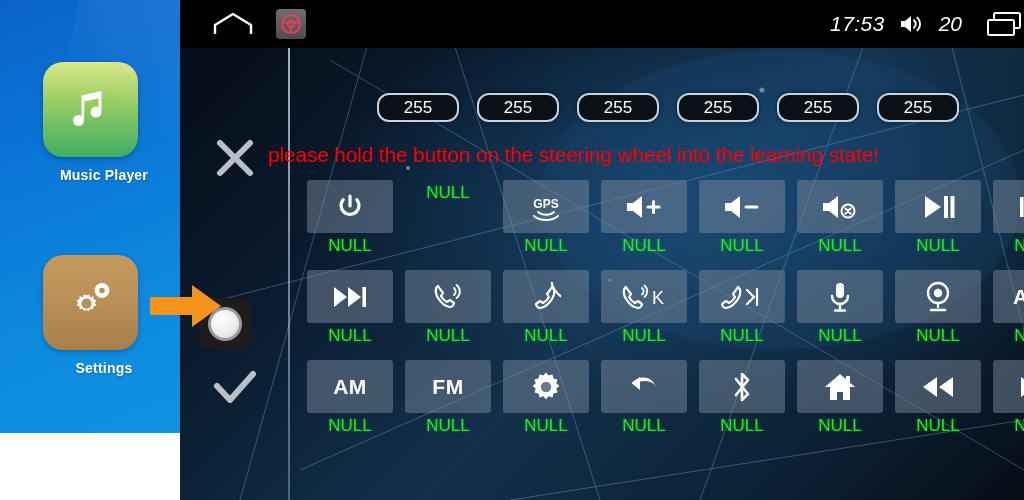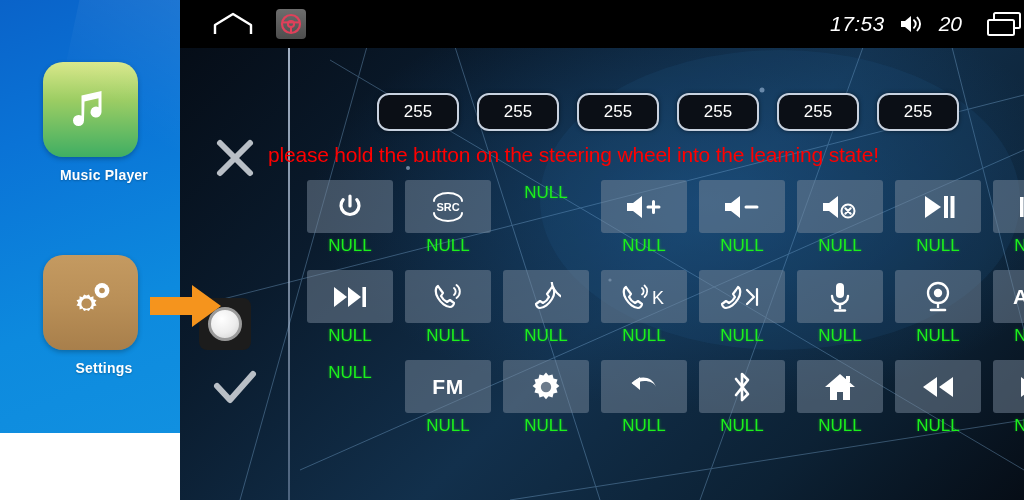--- a/index.html
+++ b/index.html
@@ -74,21 +74,21 @@
   }
   #rec-knob i {
     display:block; width:34px; height:34px; border-radius:50%;
     background:radial-gradient(circle at 38% 32%, #fff 0%, #ededed 55%, #cfcfcf 100%);
     border:3px solid #9a9a9a;
   }
 
   
   #chips { position:absolute; top:93px; left:197px; display:flex; gap:18px; z-index:10; }
   .chip {
-    width:82px; height:38px; border-radius:12px;
+    width:82px; height:29px; border-radius:12px;
     background:#0b0f16; border:2px solid #c8d2e0;
     color:#fff; font-size:17px; display:flex; align-items:center; justify-content:center;
     box-shadow:0 0 4px rgba(0,0,0,.5);
   }
 
   
   #warning {
     position:absolute; top:143px; left:88px; width:760px; z-index:10;
     color:#ff0000; font-size:21px; white-space:nowrap; letter-spacing:-.2px;
   }
@@ -253,31 +253,31 @@
           <div class="key-btn">
             <svg width="28" height="28" viewBox="0 0 28 28">
               <path d="M14 3 V13" stroke="#fff" stroke-width="3.2" stroke-linecap="round"></path>
               <path d="M7.2 6.6 a9 9 0 1 0 13.6 0" fill="none" stroke="#fff" stroke-width="3.2" stroke-linecap="round"></path>
             </svg>
           </div>
           <div class="key-lab">NULL</div>
         </div>
 
         <div class="key">
-          <div class="key-btn">
-            <svg width="40" height="30" viewBox="0 0 40 30">
-              <path d="M6 9 a14 8 0 0 1 28 0" fill="none" stroke="#fff" stroke-width="2" stroke-linecap="round"></path>
-              <path d="M6 21 a14 8 0 0 0 28 0" fill="none" stroke="#fff" stroke-width="2" stroke-linecap="round"></path>
-              <text x="20" y="19" font-family="Liberation Sans, sans-serif" font-size="11" font-weight="bold" fill="#fff" text-anchor="middle">SRC</text>
-            </svg>
-          </div>
-          <div class="key-lab">NULL</div>
-        </div>
-
-        <div class="key">
+          <div class="key-lab">NULL</div>
+        </div>
+
+        <div class="key">
+          <div class="key-btn">
+            <svg width="40" height="32" viewBox="0 0 40 32">
+              <text x="20" y="17" font-family="Liberation Sans, sans-serif" font-size="12" font-weight="bold" fill="#fff" text-anchor="middle">GPS</text>
+              <path d="M12 21 a10 7 0 0 0 16 0" fill="none" stroke="#fff" stroke-width="2" stroke-linecap="round"></path>
+              <path d="M8 25 a15 10 0 0 0 24 0" fill="none" stroke="#fff" stroke-width="2" stroke-linecap="round"></path>
+            </svg>
+          </div>
           <div class="key-lab">NULL</div>
         </div>
 
         <div class="key">
           <div class="key-btn">
             <svg width="40" height="26" viewBox="0 0 40 26">
               <path d="M3 9 h6 L18 2 v22 L9 17 H3 z" fill="#fff"></path>
               <path d="M24 13 h11 M29.5 7.5 v11" stroke="#fff" stroke-width="3" stroke-linecap="round"></path>
             </svg>
           </div>
@@ -413,20 +413,23 @@
           <div class="key-btn">
             <span class="key-txt">AUX</span>
           </div>
           <div class="key-lab">NULL</div>
         </div>
       </div>
 
       <div class="grid-row">
 
         <div class="key">
+          <div class="key-btn">
+            <span class="key-txt">AM</span>
+          </div>
           <div class="key-lab">NULL</div>
         </div>
 
         <div class="key">
           <div class="key-btn">
             <span class="key-txt">FM</span>
           </div>
           <div class="key-lab">NULL</div>
         </div>
 

